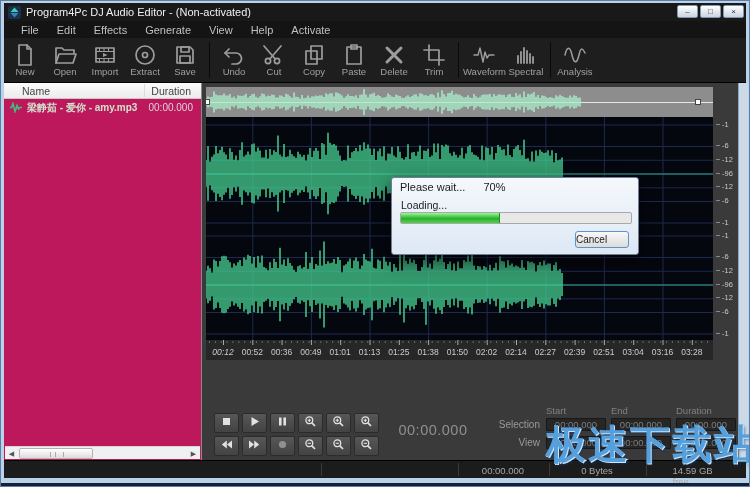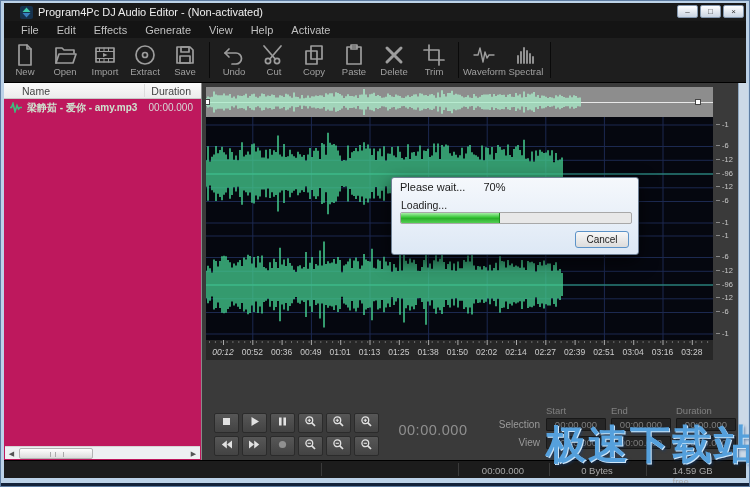--- a/index.html
+++ b/index.html
@@ -3,21 +3,21 @@
 <meta charset="utf-8">
 <style>
   * { margin:0; padding:0; box-sizing:border-box; font-family:"Liberation Sans", sans-serif; }
   html,body { background:#555; }
   .window { position:relative; width:750px; height:487px; background:#bcd2e8; overflow:hidden;
             border:1px solid #5f7da2; }
   .window:after{content:"";position:absolute;left:0;right:0;bottom:0;height:3px;background:#13223a;}
 
   
   .titlebar { position:absolute; left:3px; top:2px; right:3px; height:18px; background:#191919;
-              display:flex; align-items:center; padding-left:16px; }
+              display:flex; align-items:center; padding-left:4px; }
   .appicon { width:13px; height:13px; margin-right:5px; }
   .title { color:#f0f0f0; font-size:11px; white-space:nowrap; }
   .winbtns { position:absolute; right:2px; top:2px; display:flex; gap:2px; }
   .winbtn { width:21px; height:13px; border:1px solid #8296ad; border-radius:2px;
             background:linear-gradient(#ffffff,#c9d4e2); color:#333; font-size:8px;
             line-height:11px; text-align:center; cursor:default; }
 
   
   .menubar { position:absolute; left:3px; top:20px; right:3px; height:17px; background:#141414;
              display:flex; align-items:center; padding-left:8px; }
@@ -97,21 +97,21 @@
             border:1px solid #6e7f94; border-radius:3px;
             background:linear-gradient(#f5f8fc,#dde8f5); box-shadow:0 6px 18px rgba(0,0,0,.6); }
   .dlg-title { position:absolute; left:8px; top:3px; font-size:11px; color:#1a1a1a; display:flex; gap:18px; }
   .dlg-msg { position:absolute; left:9px; top:21px; font-size:10.5px; color:#222; }
   .pbar { position:absolute; left:8px; top:34px; width:232px; height:12px; background:#e8e8e8;
           border:1px solid #a8a8a8; border-radius:2px; overflow:hidden; }
   .pfill { height:100%; background:linear-gradient(#a6f0a6,#35c435 45%,#2db02d 55%,#52cf52);
            border-right:1px solid #1f8f1f; }
   .dlg-cancel { position:absolute; right:9px; bottom:6px; width:54px; height:17px;
                 border:1px solid #5c93c8; border-radius:3px; background:linear-gradient(#f8f8f8,#dcdcdc);
-                font-size:10px; color:#222; text-align:center; line-height:15px; }
+                font-size:10px; color:#222; text-align:left; line-height:15px; }
 
   
   .watermark { position:absolute; left:545px; top:416px; z-index:60; font-size:40px; font-weight:bold;
                color:#55a0dc; letter-spacing:2px; white-space:nowrap;
                text-shadow:1px 1px 0 #cfe6f8, 2px 2px 3px rgba(15,60,120,.55); }
 </style>
 </head>
 <body>
 
 <div class="window">
@@ -229,20 +229,26 @@
           </svg></span>
         <div class="tlbl">Waveform</div>
       </div>
       <div class="tbtn">
         <span class="ticon"><svg width="24" height="24" viewBox="0 0 24 24" fill="none" stroke="#9d9d9d" stroke-width="1.7" stroke-linejoin="round" stroke-linecap="round">
             <path d="M4 20v-7M7 20V9M10 20V5M13 20V8M16 20v-9M19 20v-6" stroke-width="1.8"></path>
           </svg></span>
         <div class="tlbl">Spectral</div>
       </div>
       <div class="tsep"></div>
+      <div class="tbtn">
+        <span class="ticon"><svg width="24" height="24" viewBox="0 0 24 24" fill="none" stroke="#9d9d9d" stroke-width="1.7" stroke-linejoin="round" stroke-linecap="round">
+            <path d="M2 12c2-9 5-9 7 0s5 9 7 0 4-6 6-2" stroke-width="1.5"></path>
+          </svg></span>
+        <div class="tlbl">Analysis</div>
+      </div>
     </div>
 
   <div class="filepanel">
     <div class="fl-header">
       <span class="c1">Name</span>
       <span class="cdiv"></span>
       <span class="c2">Duration</span>
     </div>
     <div class="flrow">
       <svg width="14" height="11" style="margin-left:5px" viewBox="0 0 14 11">

